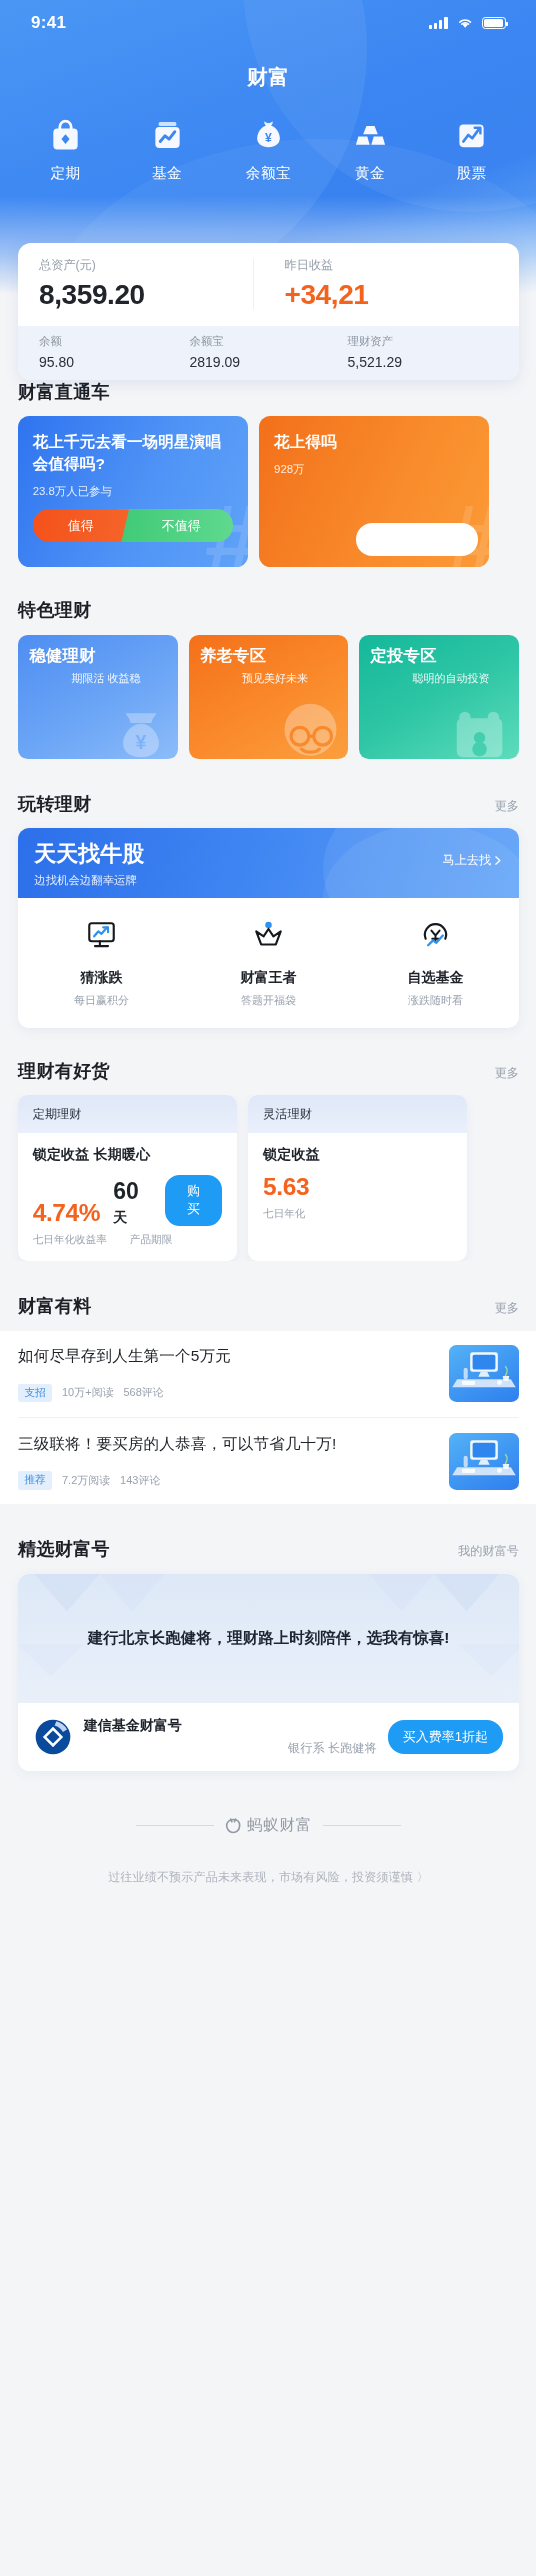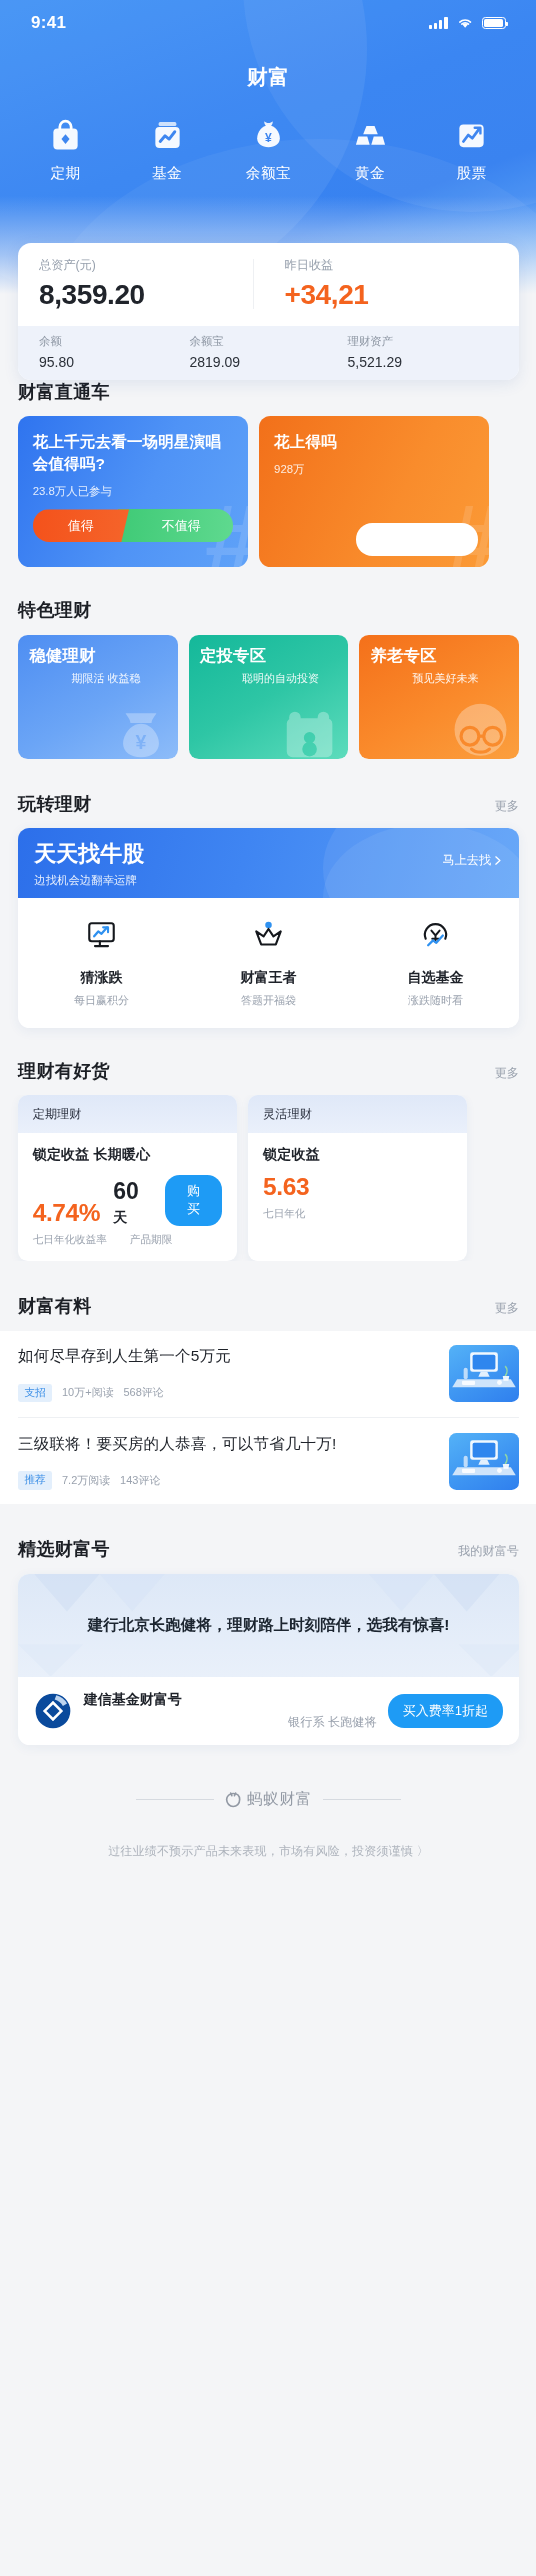--- a/index.html
+++ b/index.html
@@ -247,21 +247,21 @@
     position: relative;
   }
 
   
   .accounts { margin-top: 33px; }
   .acc-card {
     margin: 0 18px; border-radius: 11.4px; overflow:hidden; background:#fff;
     box-shadow: 0 2.4px 11.4px rgba(40,80,160,.06);
   }
   .acc-banner {
-    position:relative; height: 103px; overflow:hidden;
+    position:relative; height: 129px; overflow:hidden;
     background: linear-gradient(to bottom, #dde8f7 0%, #e9f0fa 100%);
     display:flex; align-items:center; justify-content:center;
   }
   .acc-chevrons { position:absolute; inset:0; opacity:.45; }
   .acc-slogan {
     position:relative; z-index:2; text-align:center; padding: 0 28px;
     font-size: 15.5px; font-weight: 700; color: #1c2530; line-height: 1.55;
   }
   .acc-foot { display:flex; align-items:center; padding: 14px 16.3px; gap: 11.4px; }
   .acc-logo { flex:0 0 38px; height: 38px; }
@@ -432,43 +432,43 @@
         <div class="fc-t">稳健理财</div>
         <div class="fc-s">期限活 收益稳</div>
         <span class="fc-art">
           <svg width="70" height="70" viewBox="0 0 86 86">
             <path d="M24 20h38c-3 5-6 8-6 12H30c0-4-3-7-6-12z" fill="#fff"></path>
             <path d="M43 33c13 0 22 14 22 24S56 74 43 74 21 67 21 57s9-24 22-24z" fill="#fff"></path>
             <text x="43" y="64" font-size="24" font-weight="700" fill="#7db0f6" text-anchor="middle" font-family="'Liberation Sans',sans-serif">¥</text>
           </svg>
         </span>
       </div>
+      <div class="feat-card c3">
+        <div class="fc-t">养老专区</div>
+        <div class="fc-s">预见美好未来</div>
+        <span class="fc-art">
+          <svg width="73" height="73" viewBox="0 0 90 90">
+            <circle cx="45" cy="44" r="32" fill="#fff"></circle>
+            <circle cx="32" cy="52" r="11" fill="none" stroke="#f4701a" stroke-width="4"></circle>
+            <circle cx="60" cy="52" r="11" fill="none" stroke="#f4701a" stroke-width="4"></circle>
+            <path d="M43 52h6" stroke="#f4701a" stroke-width="4"></path>
+            <path d="M34 68c5 5 17 5 22 0" stroke="#f4701a" stroke-width="4" fill="none" stroke-linecap="round"></path>
+          </svg>
+        </span>
+      </div>
       <div class="feat-card c2">
         <div class="fc-t">定投专区</div>
         <div class="fc-s">聪明的自动投资</div>
         <span class="fc-art">
           <svg width="70" height="70" viewBox="0 0 86 86">
             <rect x="15" y="18" width="14" height="16" rx="7" fill="#fff"></rect>
             <rect x="50" y="18" width="14" height="16" rx="7" fill="#fff"></rect>
             <rect x="12" y="26" width="56" height="48" rx="7" fill="#fff"></rect>
             <circle cx="40" cy="50" r="7" fill="#2ec6a5"></circle>
             <circle cx="40" cy="64" r="9" fill="#2ec6a5"></circle>
-          </svg>
-        </span>
-      </div>
-      <div class="feat-card c3">
-        <div class="fc-t">养老专区</div>
-        <div class="fc-s">预见美好未来</div>
-        <span class="fc-art">
-          <svg width="73" height="73" viewBox="0 0 90 90">
-            <circle cx="45" cy="44" r="32" fill="#fff"></circle>
-            <circle cx="32" cy="52" r="11" fill="none" stroke="#f4701a" stroke-width="4"></circle>
-            <circle cx="60" cy="52" r="11" fill="none" stroke="#f4701a" stroke-width="4"></circle>
-            <path d="M43 52h6" stroke="#f4701a" stroke-width="4"></path>
-            <path d="M34 68c5 5 17 5 22 0" stroke="#f4701a" stroke-width="4" fill="none" stroke-linecap="round"></path>
           </svg>
         </span>
       </div>
     </div>
   </div>
 
   <div class="play">
     <div class="sec-head">
       <span class="sec-title">玩转理财</span>
       <span class="sec-more">更多</span>

